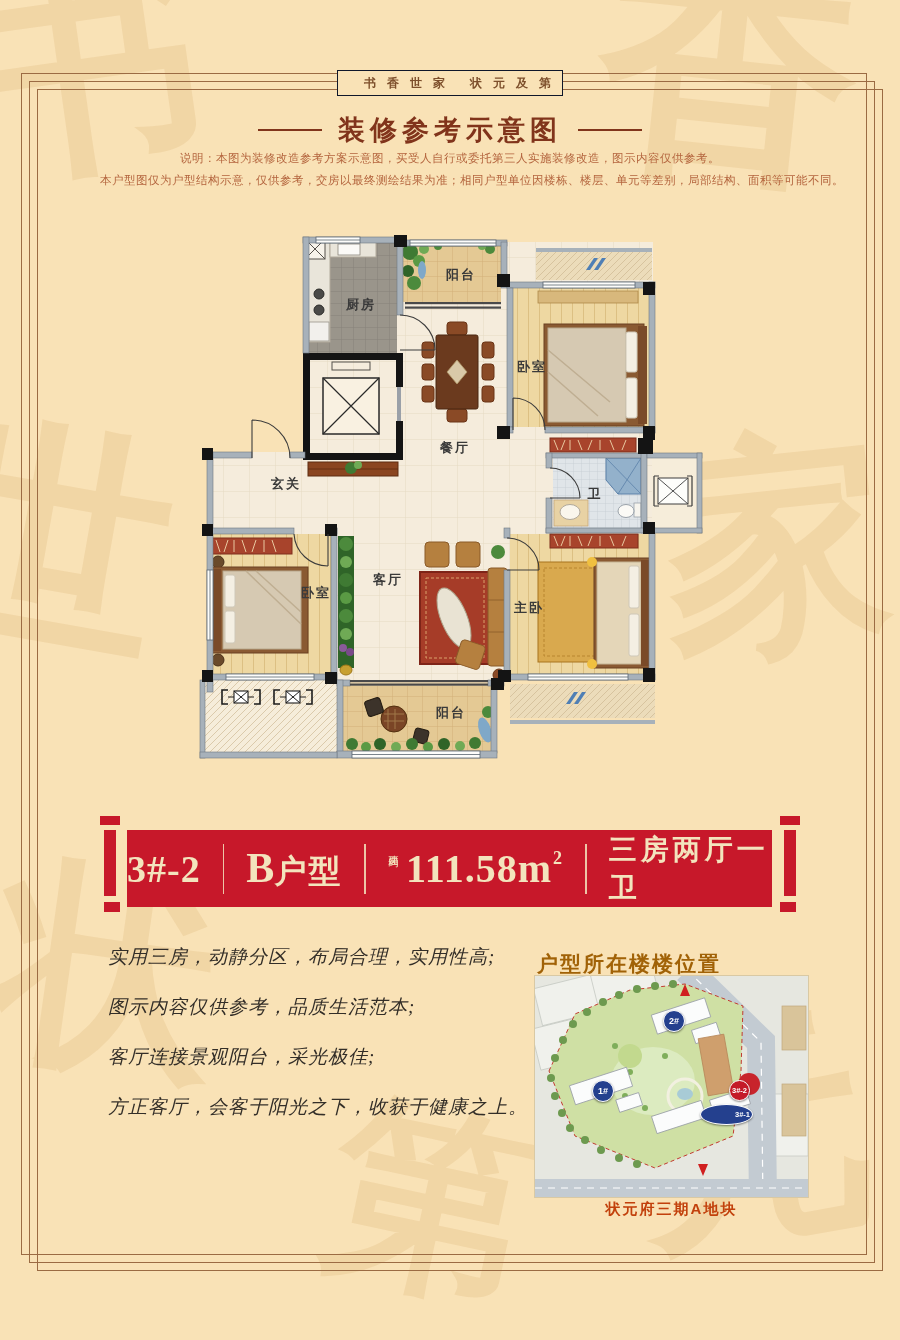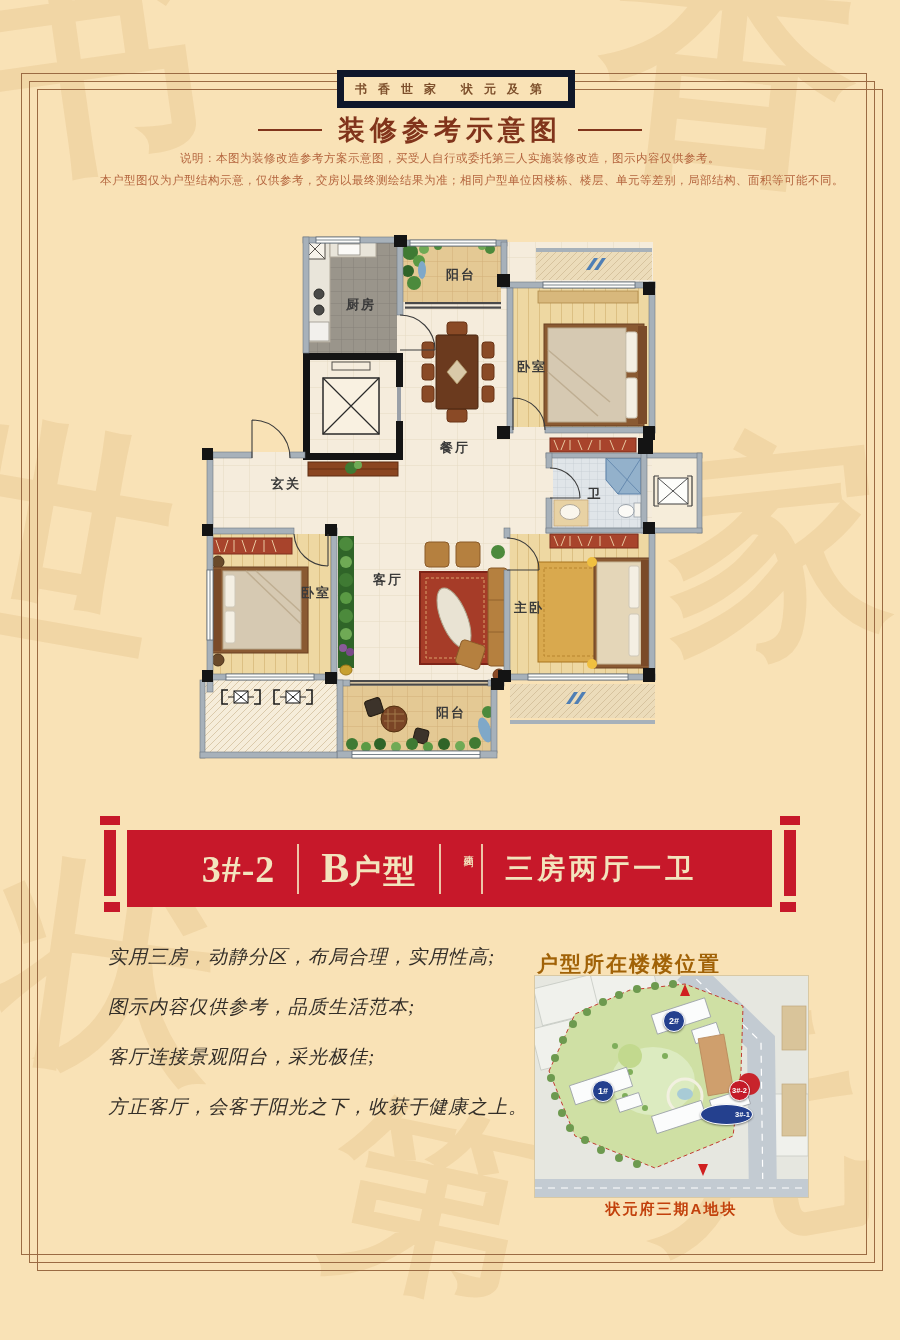--- a/index.html
+++ b/index.html
@@ -5,21 +5,21 @@
   html,body{margin:0;padding:0;}
   body{width:900px;height:1340px;position:relative;overflow:hidden;
        background:#f9e2b6;font-family:"Liberation Sans","DejaVu Sans",sans-serif;}
   
   .wm{position:absolute;font-family:"DejaVu Serif","Liberation Serif",serif;
       color:rgba(198,142,62,0.14);font-weight:bold;pointer-events:none;line-height:1;}
   
   .frame{position:absolute;width:844px;height:1180px;border:1px solid #9b6b43;}
   
   .motto-box{position:absolute;left:337px;top:70px;width:224px;height:24px;
-      background:#f9e2b6;border:7px solid #0f172a;display:flex;align-items:center;justify-content:flex-start;}
+      background:#f9e2b6;border:1px solid #0f172a;display:flex;align-items:center;justify-content:flex-end;}
   .motto-box span{font-family:"Liberation Serif","DejaVu Serif",serif;font-size:12px;
       color:#7d4f2b;letter-spacing:11px;font-weight:bold;white-space:nowrap;text-indent:11px;}
   
   .title-row{position:absolute;left:0;top:112px;width:900px;display:flex;
       align-items:center;justify-content:center;gap:16px;}
   .title-row .dash{width:64px;height:2px;background:#81341b;}
   .title-row .t{font-family:Liberation Mono, monospace;font-weight:bold;
       font-size:27px;color:#81341b;letter-spacing:5px;}
   .disc{position:absolute;width:900px;text-align:center;color:#b4653e;font-size:11.5px;letter-spacing:0.5px;}
   
@@ -430,20 +430,21 @@
 <div class="banner-sq" style="left:780px;top:902px;width:16px;height:10px;"></div>
 
 <div class="banner-main">
   <span class="bfont b-unit">3#-2</span>
   <span class="divider"></span>
   <span style="white-space:nowrap;">
     <span class="bfont b-letter">B</span><span class="bfont b-suffix">户型</span>
   </span>
   <span class="divider"></span>
   <span class="b-areaprefix">建面约</span>
+  <span class="bfont b-area" style="white-space:nowrap;"><span>111.58m</span><sup>2</sup></span>
   <span class="divider"></span>
   <span class="bfont b-layout">三房两厅一卫</span>
 </div>
 
 <div class="analysis">
   <div class="pt">实用三房，动静分区，布局合理，实用性高;</div>
   <div class="pt">图示内容仅供参考，品质生活范本;</div>
   <div class="pt">客厅连接景观阳台，采光极佳;</div>
   <div class="pt">方正客厅，会客于阳光之下，收获于健康之上。</div>
 </div>

